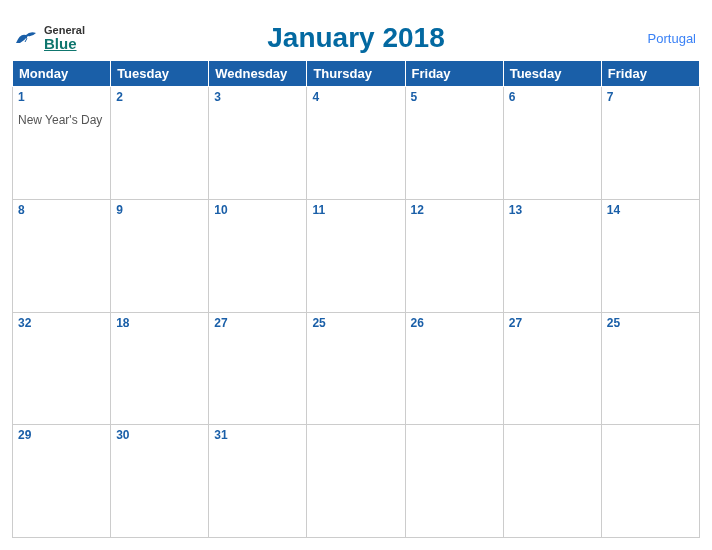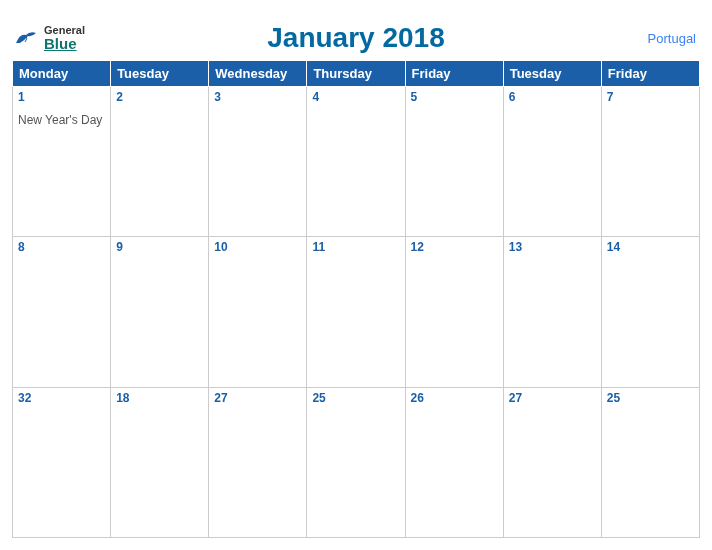--- a/index.html
+++ b/index.html
@@ -216,14 +216,29 @@
         <td>
           <span class="day-number">26</span>
         </td>
         <td>
           <span class="day-number">27</span>
         </td>
         <td>
           <span class="day-number">25</span>
         </td>
       </tr>
+      <tr>
+        <td>
+          <span class="day-number">29</span>
+        </td>
+        <td>
+          <span class="day-number">30</span>
+        </td>
+        <td>
+          <span class="day-number">31</span>
+        </td>
+        <td></td>
+        <td></td>
+        <td></td>
+        <td></td>
+      </tr>
     </tbody>
 </table>
 
 </body></html>

